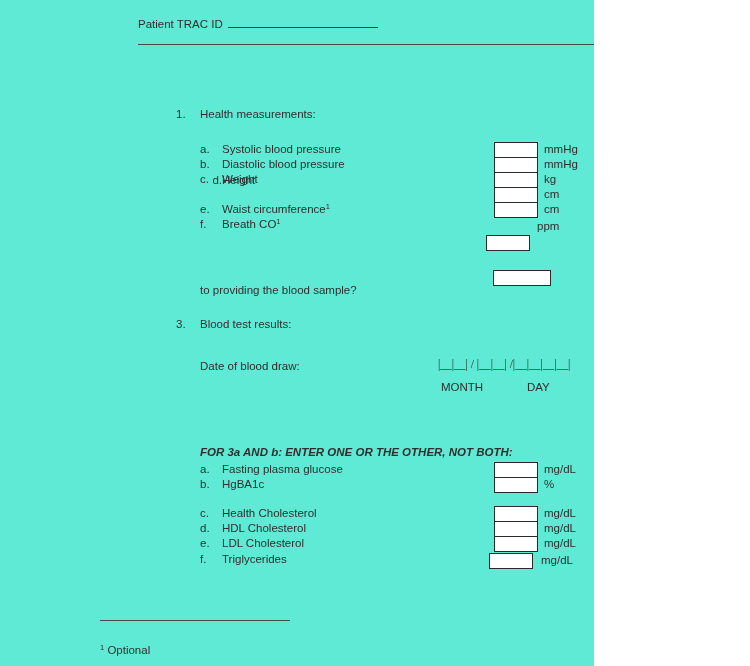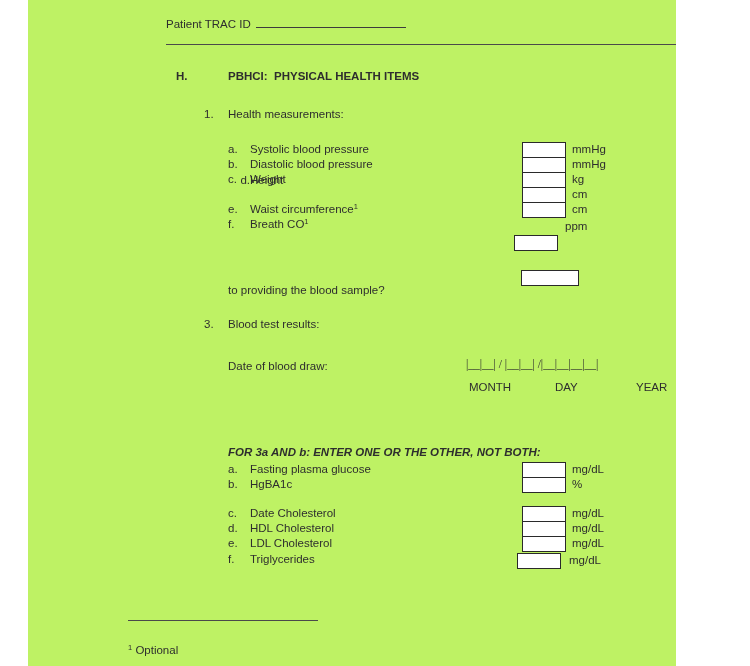--- a/index.html
+++ b/index.html
@@ -1,26 +1,25 @@
 <!DOCTYPE html>
 <html><head>
 <meta charset="utf-8">
 <style>
   html, body { margin: 0; padding: 0; }
   body { background: #ffffff; }
   .page {
     position: relative;
-    width: 648px;
+    width: 594px;
     height: 666px;
-    background: #bef264;
+    background: #5eead4;
     font-family: "Liberation Sans", sans-serif;
     font-size: 11.5px;
     color: #2e2e2e;
     overflow: hidden;
-    margin-left: 28px;
   }
   .abs { position: absolute; white-space: nowrap; }
   .pre { white-space: pre; }
   .bold { font-weight: bold; }
   .boldital { font-weight: bold; font-style: italic; }
   .num { display: inline-block; width: 24px; }
   .letter { display: inline-block; width: 22px; }
   .sect-letter { display: inline-block; width: 52px; }
   .blank {
     display: inline-block;
@@ -43,23 +42,20 @@
 </head>
 <body>
 
 <div class="page">
 
   <div class="abs" style="left:138px;top:15px;">
     <span>Patient TRAC ID</span><span class="blank"></span>
   </div>
   <div class="rule" style="left:138px;top:44px;width:609px;"></div>
 
-  <div class="abs bold" style="left:148px;top:70px;">
-    <span class="sect-letter">H.</span><span class="pre">PBHCI:  PHYSICAL HEALTH ITEMS</span>
-  </div>
 
   <div class="abs" style="left:176px;top:108px;">
     <span class="num">1.</span><span>Health measurements:</span>
   </div>
 
   <div class="abs" style="left:200px;top:143px;">
     <span class="letter">a.</span><span>Systolic blood pressure</span>
   </div>
   <div class="abs" style="left:200px;top:158px;">
     <span class="letter">b.</span><span>Diastolic blood pressure</span>
@@ -116,21 +112,21 @@
     <span class="letter">b.</span><span>HgBA1c</span>
   </div>
   <div class="abs stack" style="left:494px;top:462px;">
     <div class="box"></div>
     <div class="box"></div>
   </div>
   <span class="abs" style="left:544px;top:463px;">mg/dL</span>
   <span class="abs" style="left:544px;top:478px;">%</span>
 
   <div class="abs" style="left:200px;top:507px;">
-    <span class="letter">c.</span><span>Date Cholesterol</span>
+    <span class="letter">c.</span><span>Health Cholesterol</span>
   </div>
   <div class="abs" style="left:200px;top:522px;">
     <span class="letter">d.</span><span>HDL Cholesterol</span>
   </div>
   <div class="abs" style="left:200px;top:537px;">
     <span class="letter">e.</span><span>LDL Cholesterol</span>
   </div>
   <div class="abs" style="left:200px;top:553px;">
     <span class="letter">f.</span><span>Triglycerides</span>
   </div>

